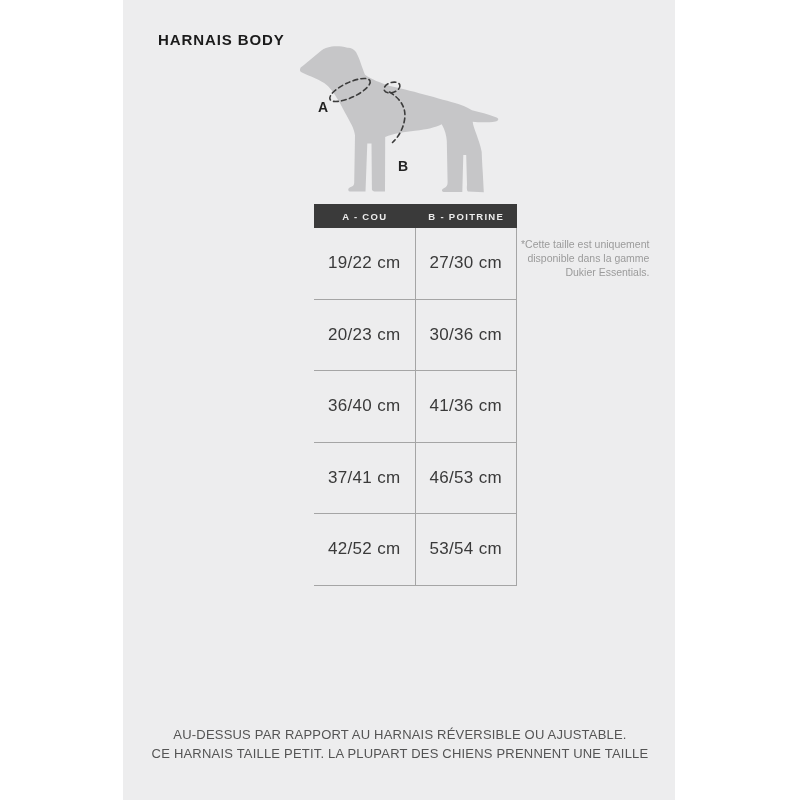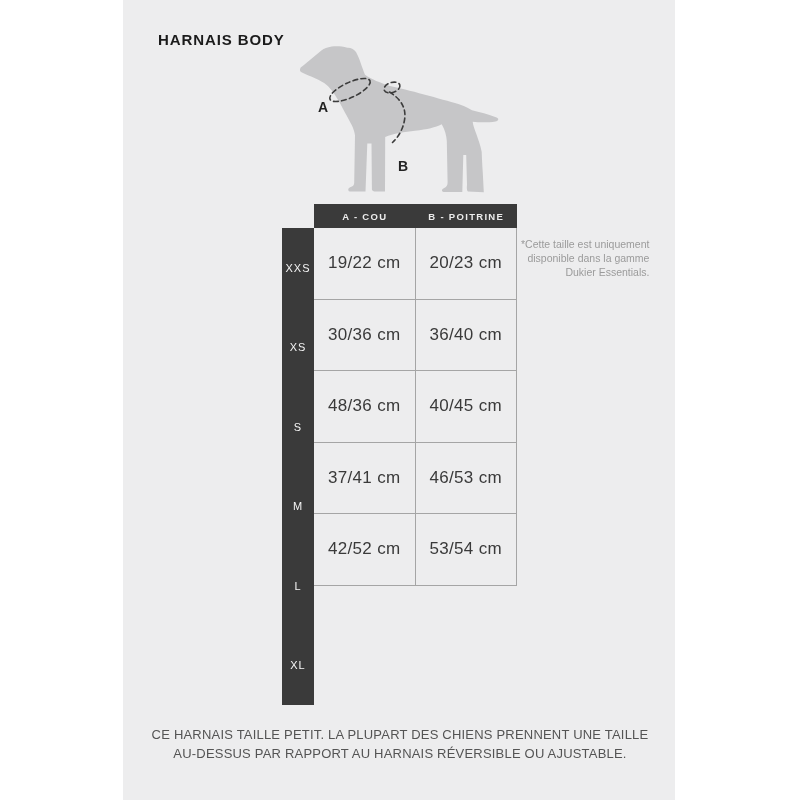--- a/index.html
+++ b/index.html
@@ -188,45 +188,37 @@
     <path class="measure-dash" d="M 99.5,67 C 110,73.5 116,82 114.8,93 C 113.5,104 108,112.5 102.5,117.5"></path>
     <text class="diagram-label" x="33" y="87" text-anchor="middle">A</text>
     <text class="diagram-label" x="113" y="146" text-anchor="middle">B</text>
   </svg>
 
   <div class="thead">
     <div class="th">A - COU</div>
     <div class="th">B - POITRINE</div>
   </div>
 
-  <div class="sizecol">
-    <div class="size-label">XXS</div>
-    <div class="size-label">XS</div>
-    <div class="size-label">S</div>
-    <div class="size-label">M</div>
-    <div class="size-label">L</div>
-    <div class="size-label">XL</div>
-  </div>
 
   <div class="cells">
     <div class="cell">19/22 cm</div>
+    <div class="cell">27/30 cm</div>
     <div class="cell">20/23 cm</div>
     <div class="cell">30/36 cm</div>
     <div class="cell">36/40 cm</div>
-    <div class="cell">48/36 cm</div>
-    <div class="cell">40/45 cm</div>
+    <div class="cell">41/36 cm</div>
     <div class="cell">37/41 cm</div>
     <div class="cell">46/53 cm</div>
     <div class="cell">42/52 cm</div>
     <div class="cell">53/54 cm</div>
   </div>
 
   <div class="note">
     <div class="note-line">*Cette taille est uniquement</div>
     <div class="note-line">disponible dans la gamme</div>
     <div class="note-line">Dukier Essentials.</div>
   </div>
 
   <div class="footer">
+    <div class="footer-line">AU-DESSUS PAR RAPPORT AU HARNAIS RÉVERSIBLE OU AJUSTABLE.</div>
     <div class="footer-line">CE HARNAIS TAILLE PETIT. LA PLUPART DES CHIENS PRENNENT UNE TAILLE</div>
-    <div class="footer-line">AU-DESSUS PAR RAPPORT AU HARNAIS RÉVERSIBLE OU AJUSTABLE.</div>
   </div>
 </div>
 
 </body></html>

